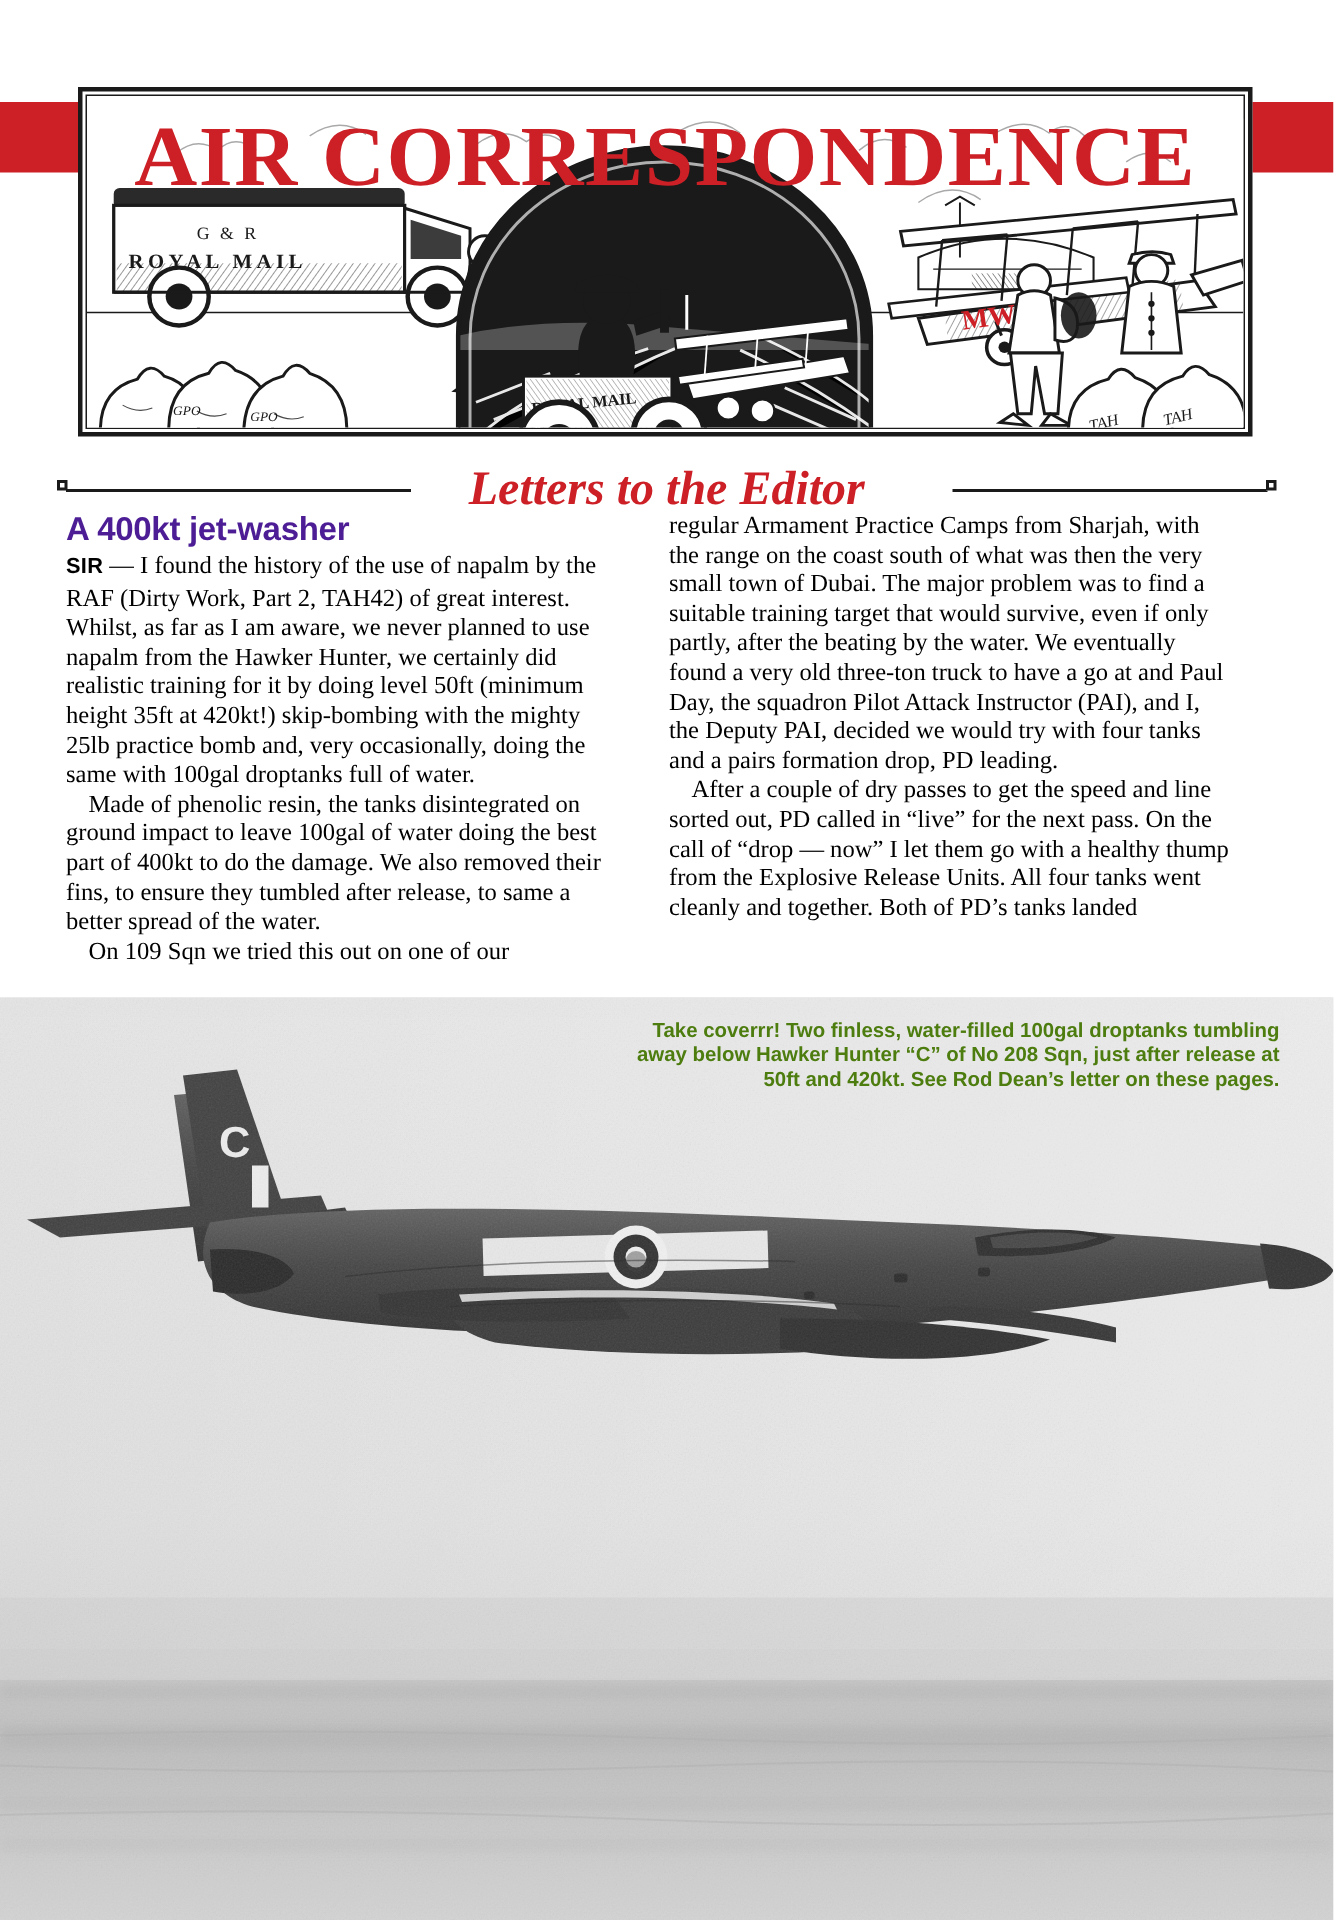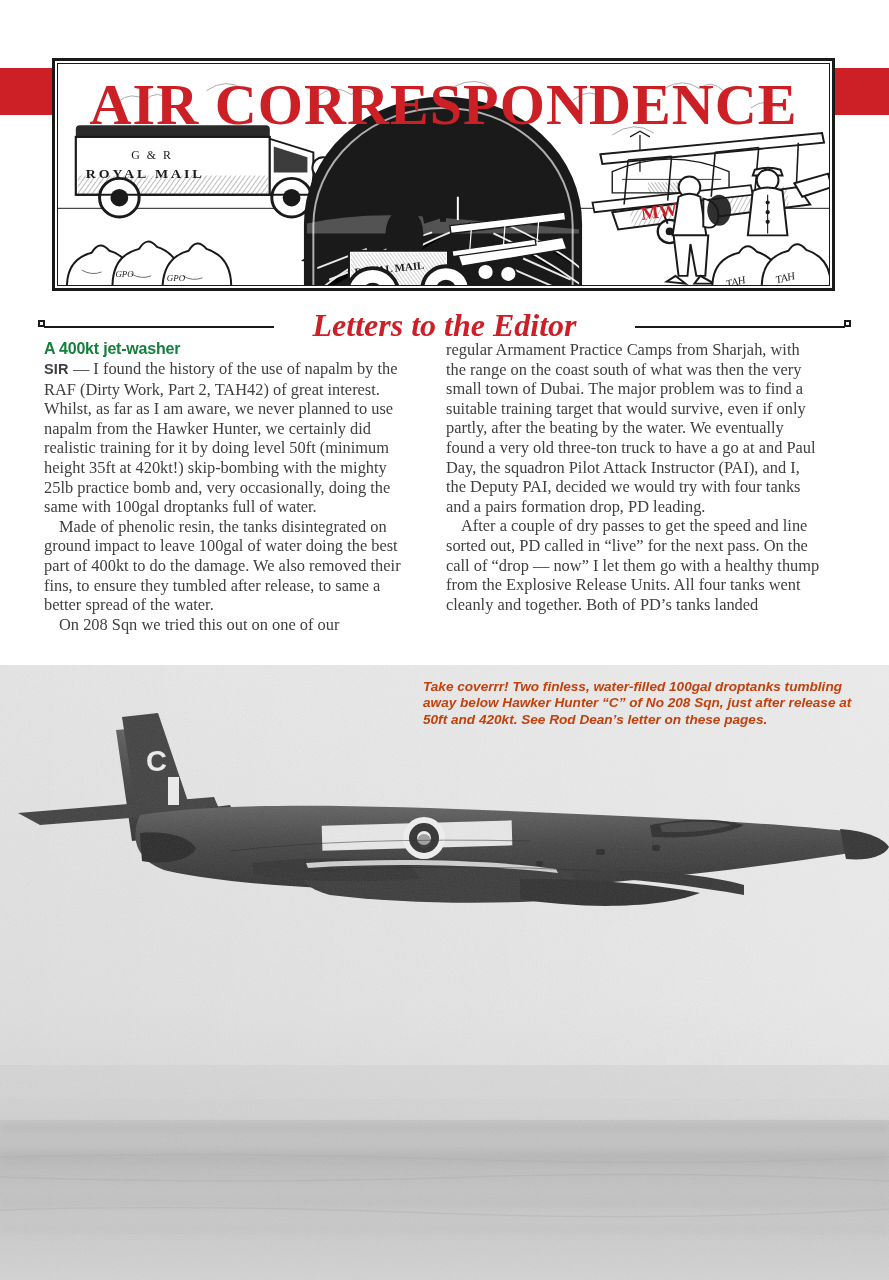--- a/index.html
+++ b/index.html
@@ -70,45 +70,45 @@
   
   .article{
     position:absolute;left:0;top:340px;width:889px;height:310px;
     padding:0 44px;box-sizing:border-box;
   }
   .cols{display:flex;gap:26px;}
   .col{width:376px;}
 
   .kicker{
     font-family:"Liberation Sans",sans-serif;
-    font-weight:bold;font-size:16px;color:#15803d;
+    font-weight:bold;font-size:22px;color:#4c1d95;
     margin:0 0 1px 0;letter-spacing:-0.2px;
   }
   .body-text{
     font-family:"Liberation Serif",serif;
-    font-size:16.4px;line-height:19.6px;color:#404040;
+    font-size:16.4px;line-height:19.6px;color:#000000;
     margin:0;text-align:left;
   }
   .body-text .p-ind{display:block;text-indent:15px;}
   .sir{font-family:"Liberation Sans",sans-serif;font-weight:bold;font-size:14.5px;letter-spacing:0.2px;}
   .it{}
 
   
   .photo{
     position:absolute;left:0;top:665px;width:889px;height:615px;
     overflow:hidden;background:#d9d9d9;
   }
   .photo svg{display:block;width:889px;height:615px;}
 
   .caption{
     position:absolute;right:36px;top:14px;width:430px;
     font-family:"Liberation Sans",sans-serif;
-    font-weight:bold;font-style:italic;
+    font-weight:bold;
     font-size:13.6px;line-height:16.4px;
-    color:#c2410c;
+    color:#4d7c0f;text-align:right;
     z-index:5;
   }
 </style>
 </head>
 <body>
 
 <div class="masthead">
 
   <div class="red-bar"></div>
 
@@ -354,21 +354,21 @@
 <div class="article">
   <div class="cols">
 
     <div class="col">
       <h2 class="kicker">A 400kt jet-washer</h2>
       <p class="body-text"><span class="sir">SIR</span><span> — I found the history of the use of napalm by the RAF </span><span class="it">(Dirty Work, Part 2, TAH42)</span><span> of great interest. Whilst, as far as I am aware, we never planned to use napalm from the Hawker Hunter, we certainly did realistic training for it by doing level 50ft (minimum height 35ft at 420kt!) skip-bombing with the mighty 25lb practice bomb and, very occasionally, doing the same with 100gal droptanks full of water.</span></p>
       <p class="body-text">
           <span class="p-ind">Made of phenolic resin, the tanks disintegrated on ground impact to leave 100gal of water doing the best part of 400kt to do the damage. We also removed their fins, to ensure they tumbled after release, to same a better spread of the water.</span>
         </p>
       <p class="body-text">
-          <span class="p-ind">On 208 Sqn we tried this out on one of our</span>
+          <span class="p-ind">On 109 Sqn we tried this out on one of our</span>
         </p>
     </div>
 
     <div class="col">
       <p class="body-text">regular Armament Practice Camps from Sharjah, with the range on the coast south of what was then the very small town of Dubai. The major problem was to find a suitable training target that would survive, even if only partly, after the beating by the water. We eventually found a very old three-ton truck to have a go at and Paul Day, the squadron Pilot Attack Instructor (PAI), and I, the Deputy PAI, decided we would try with four tanks and a pairs formation drop, PD leading.</p>
       <p class="body-text">
           <span class="p-ind">After a couple of dry passes to get the speed and line sorted out, PD called in “live” for the next pass. On the call of “drop — now” I let them go with a healthy thump from the Explosive Release Units. All four tanks went cleanly and together. Both of PD’s tanks landed</span>
         </p>
     </div>
 

